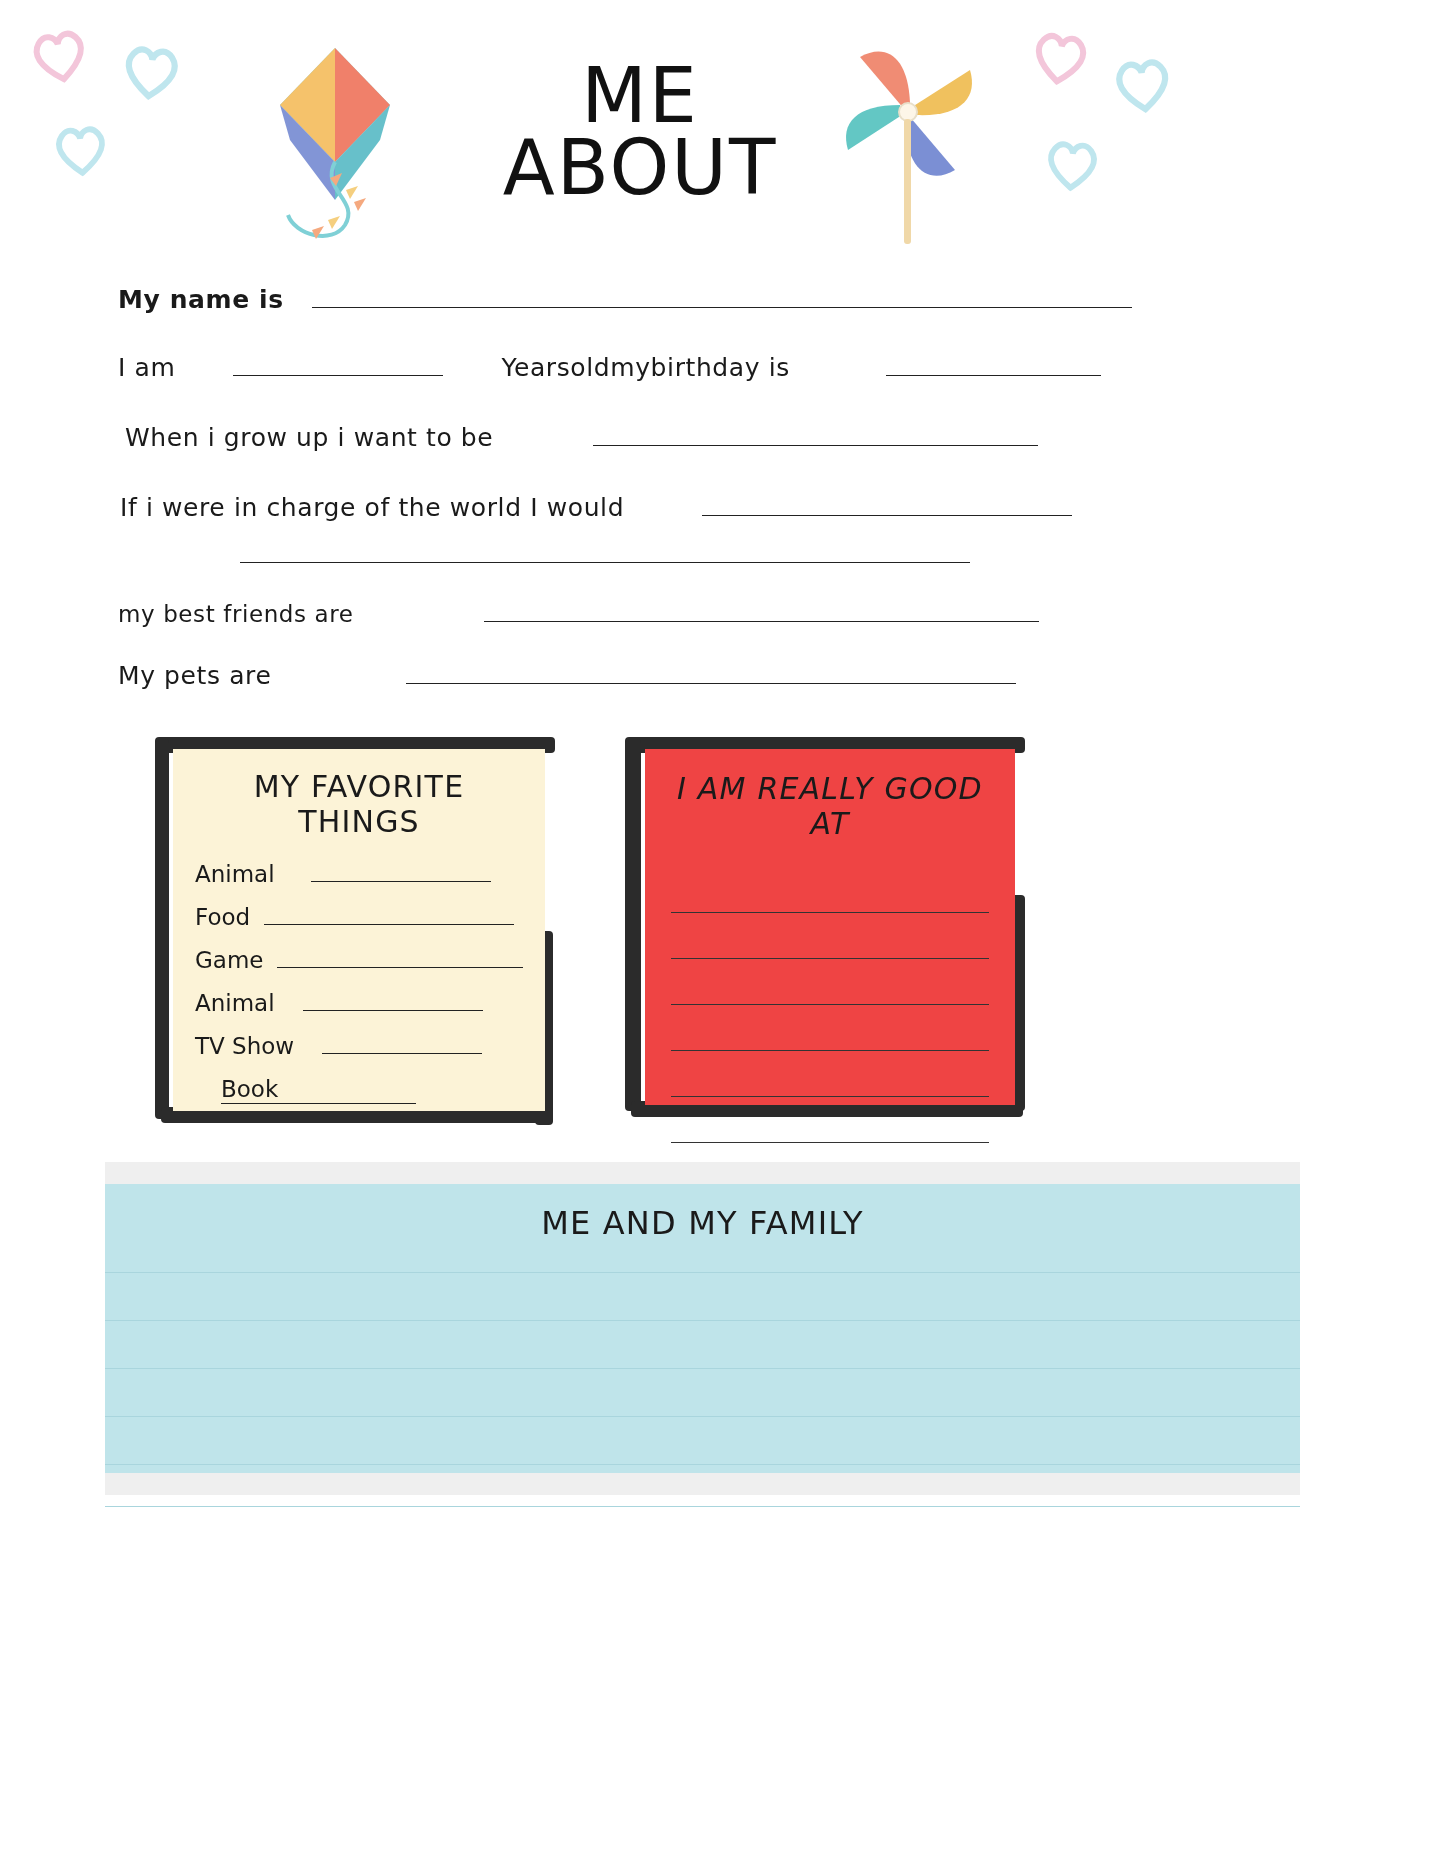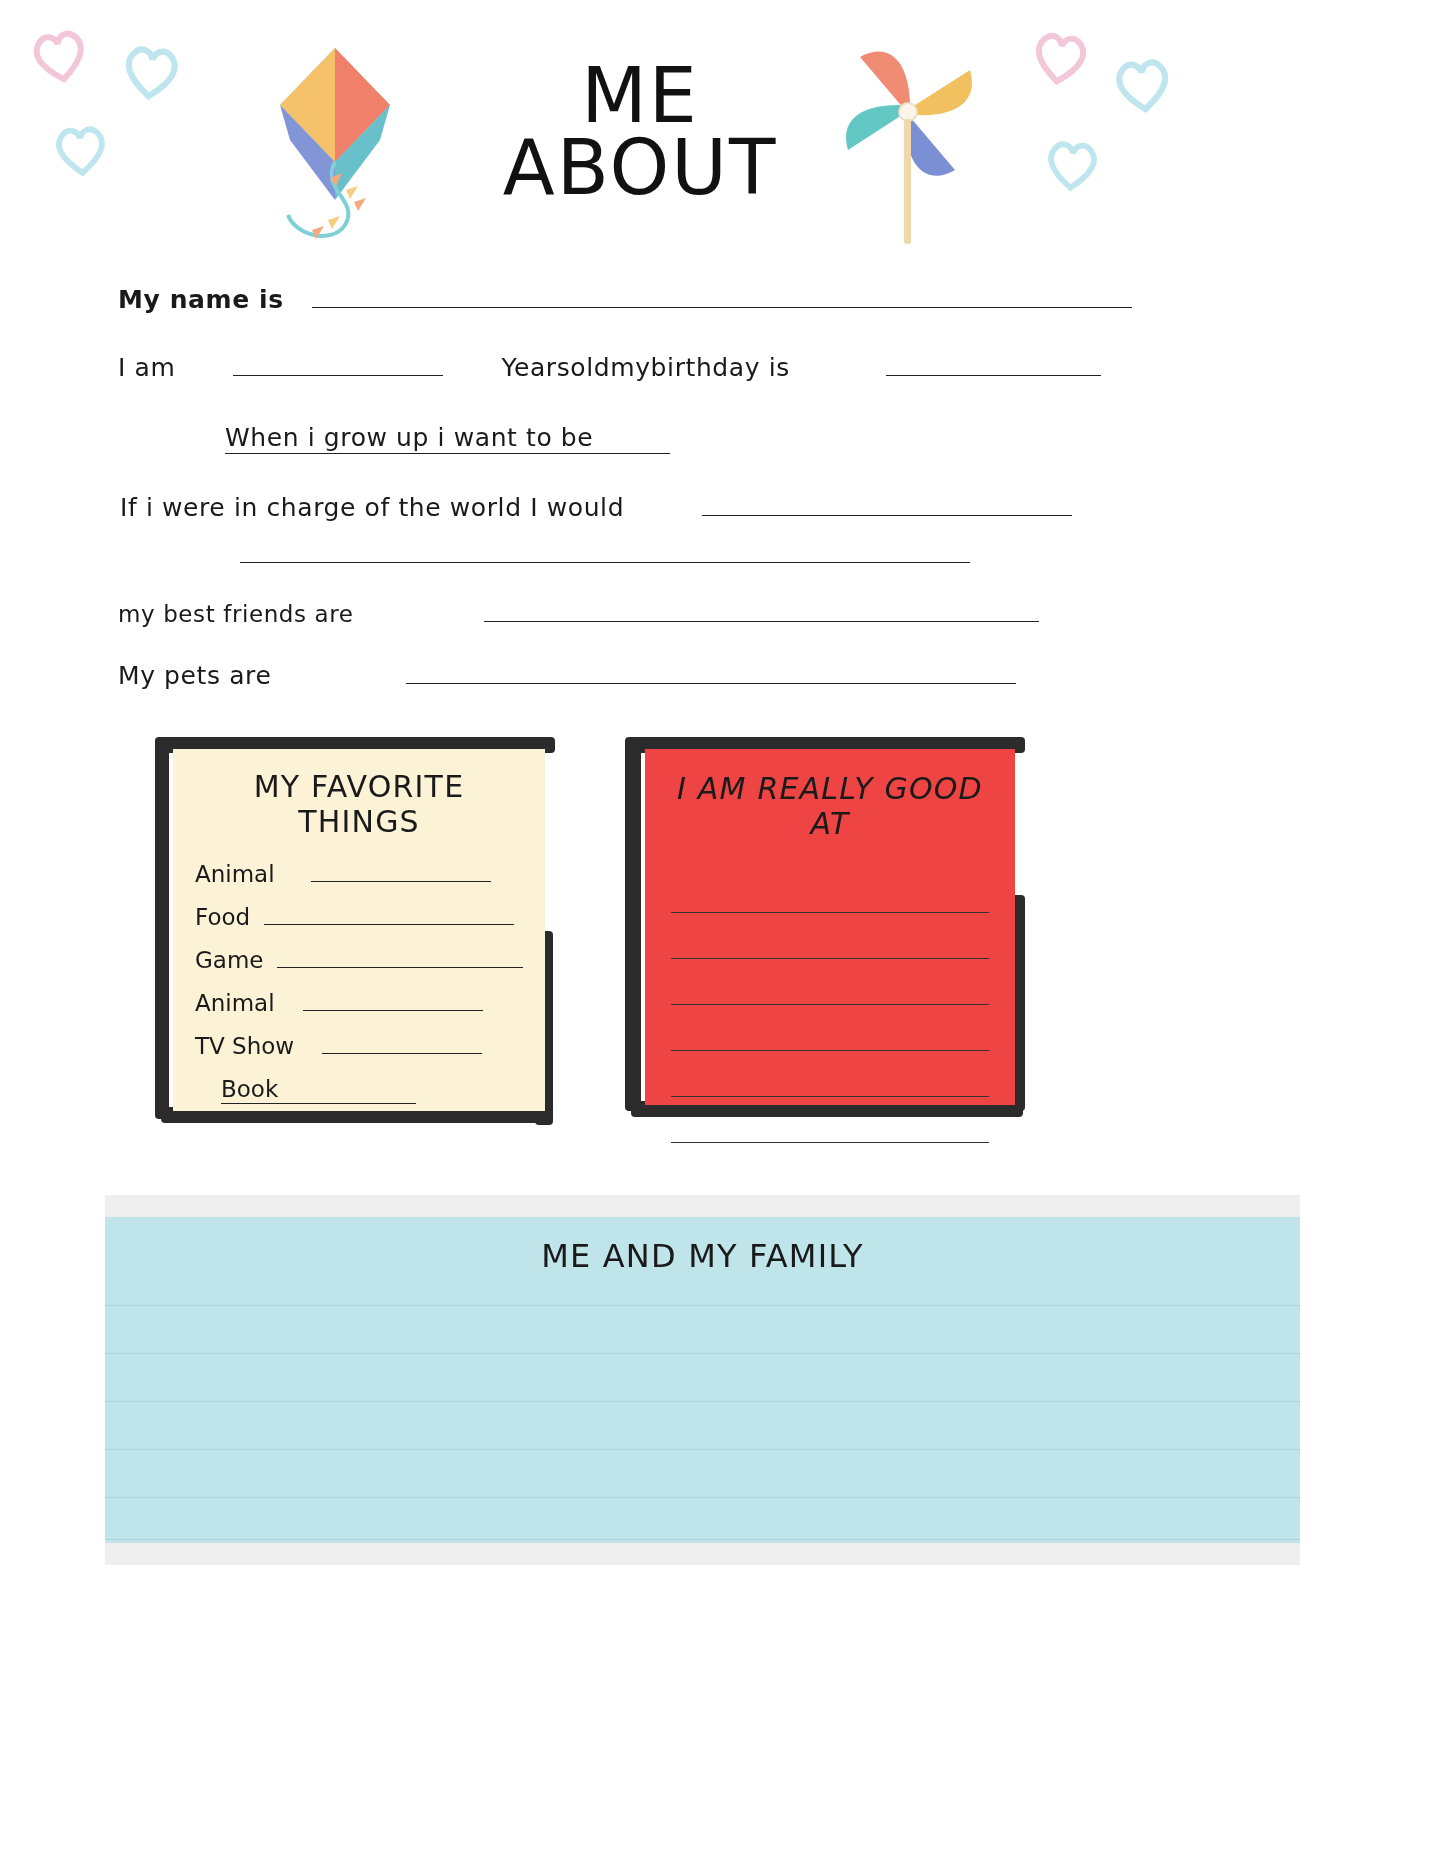--- a/index.html
+++ b/index.html
@@ -104,23 +104,22 @@
     border-bottom: 1.6px solid #333;
     height: 45px;
   }
 
   
   .family {
     position: absolute;
     left: 105px;
     top: 1162px;
     width: 1195px;
-    height: 370px;
+    height: 333px;
     background: #bfe4ea;
-    margin-top: 33px;
   }
   .family-edge-top, .family-edge-bottom {
     position: absolute;
     left: 0; width: 100%;
     height: 22px;
     background: #efefef;
   }
   .family-edge-top { top: 0; }
   .family-edge-bottom { bottom: 0; }
   .family-title {
@@ -220,21 +219,21 @@
     <span class="rule" style="width:820px; margin-left:28px;"></span>
   </div>
 
   <div class="row" style="left:118px; top:88px;">
     <span class="lbl">I am</span>
     <span class="rule" style="width:210px; margin-left:58px;"></span>
     <span class="lbl" style="margin-left:58px;">Yearsoldmybirthday is</span>
     <span class="rule" style="width:215px; margin-left:96px;"></span>
   </div>
 
-  <div class="row" style="left:125px; top:158px;flex-direction:column;">
+  <div class="row" style="left:125px; top:158px;">
     <span class="lbl">When i grow up i want to be</span>
     <span class="rule" style="width:445px; margin-left:100px;"></span>
   </div>
 
   <div class="row" style="left:120px; top:228px;">
     <span class="lbl">If i were in charge of the world I would</span>
     <span class="rule" style="width:370px; margin-left:78px;"></span>
   </div>
   <div class="row" style="left:240px; top:296px;">
     <span class="rule" style="width:730px;"></span>

